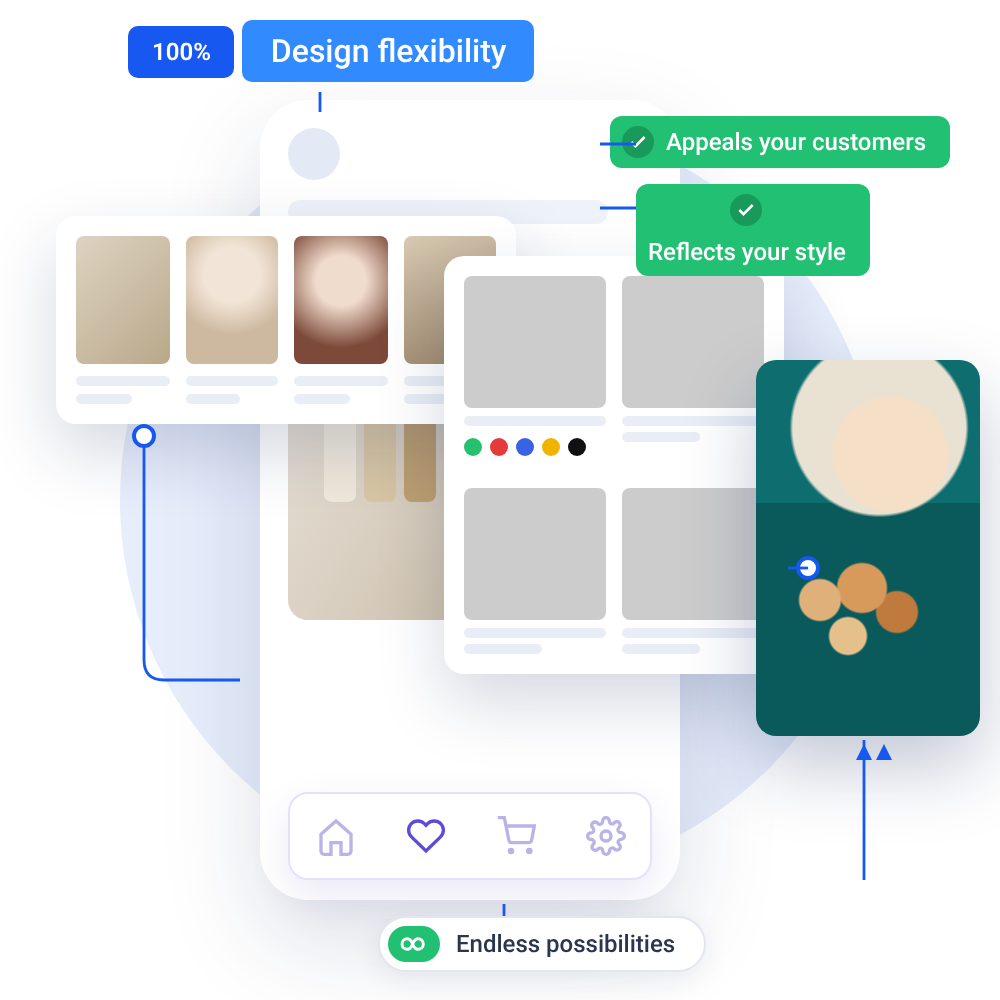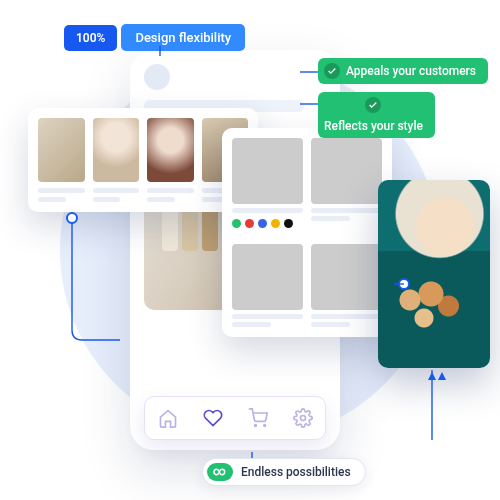--- a/index.html
+++ b/index.html
@@ -19,21 +19,21 @@
   }
   
   .badge-row { position: absolute; display: flex; align-items: center; gap: 0; }
   .pill-blue {
     background: #1758f0; color: #fff;
     font-weight: 600; font-size: 12px;
     padding: 6px 12px; border-radius: 5px;
   }
   .pill-blue-light {
     background: #318bff; color: #fff;
-    font-size: 13px; font-weight: 500;
+    font-size: 16px; font-weight: 500;
     padding: 6px 14px; border-radius: 5px;
     margin-left: 4px;
   }
   .green-badge {
     position: absolute;
     display: flex; align-items: center;
     background: #22c072; color: #fff;
     font-size: 12px; font-weight: 500;
     padding: 5px 12px 5px 6px;
     border-radius: 6px;
@@ -297,44 +297,44 @@
     <div class="pcell">
       <div class="pimg p4"></div>
       <div class="pline"></div>
       <div class="pline s"></div>
     </div>
   </div>
 </div>
 
 <div class="portrait"></div>
 
-<div class="badge-row" style="left:64px; top:24px;">
+<div class="badge-row" style="left:64px; top:10px;">
   <span class="pill-blue">100%</span>
   <span class="pill-blue-light">Design flexibility</span>
 </div>
 
-<div class="green-badge" style="left:318px; top:58px;">
+<div class="green-badge" style="left:305px; top:58px;">
   <span class="check-circle">
     <svg viewBox="0 0 24 24" fill="none" stroke="#fff" stroke-width="3">
         <polyline points="20 6 9 17 4 12"></polyline>
       </svg>
   </span>
   <span>Appeals your customers</span>
 </div>
 
 <div class="green-badge" style="left:318px; top:92px;flex-direction:column;">
   <span class="check-circle">
     <svg viewBox="0 0 24 24" fill="none" stroke="#fff" stroke-width="3">
         <polyline points="20 6 9 17 4 12"></polyline>
       </svg>
   </span>
   <span>Reflects your style</span>
 </div>
 
-<div class="badge-bottom" style="left:202px; top:458px;">
+<div class="badge-bottom" style="left:189px; top:458px;">
   <span class="infinity-chip">
     <svg width="16" height="10" viewBox="0 0 24 12" fill="none" stroke="#fff" stroke-width="2.2">
         <path d="M6 6c0-2.2 1.8-4 4-4 2.5 0 4 4 4 4s1.5 4 4 4c2.2 0 4-1.8 4-4s-1.8-4-4-4c-2.5 0-4 4-4 4s-1.5 4-4 4C7.8 10 6 8.2 6 6z" transform="translate(-3 0)"></path>
       </svg>
   </span>
   <span class="badge-bottom-text">Endless possibilities</span>
 </div>
 
 <svg class="connectors">
   <path class="wire" d="M160 46 L160 56"></path>

